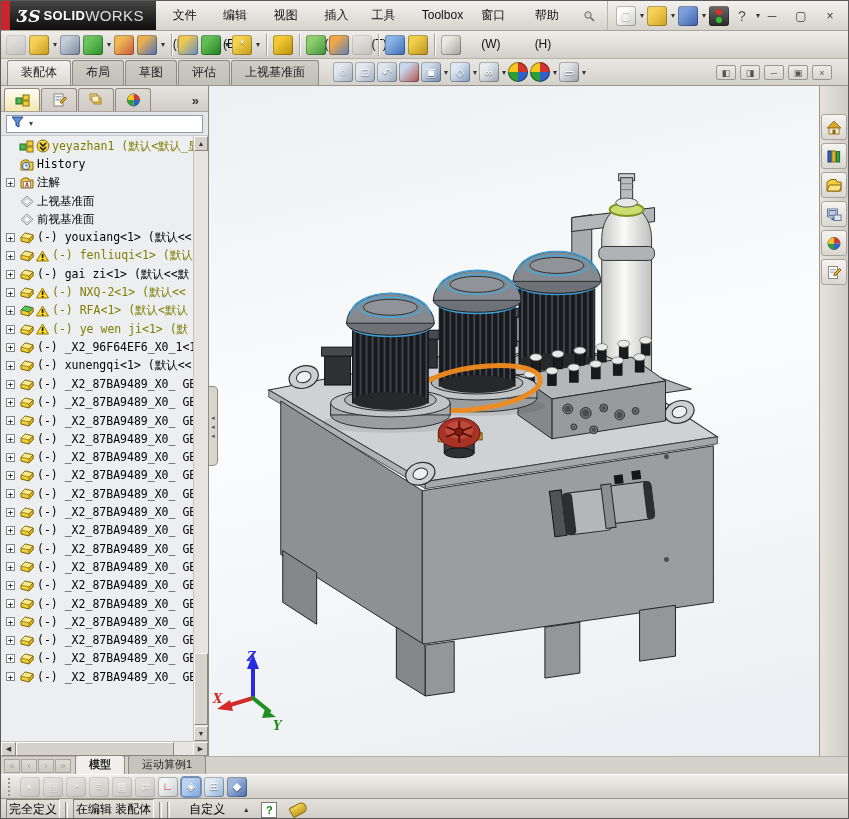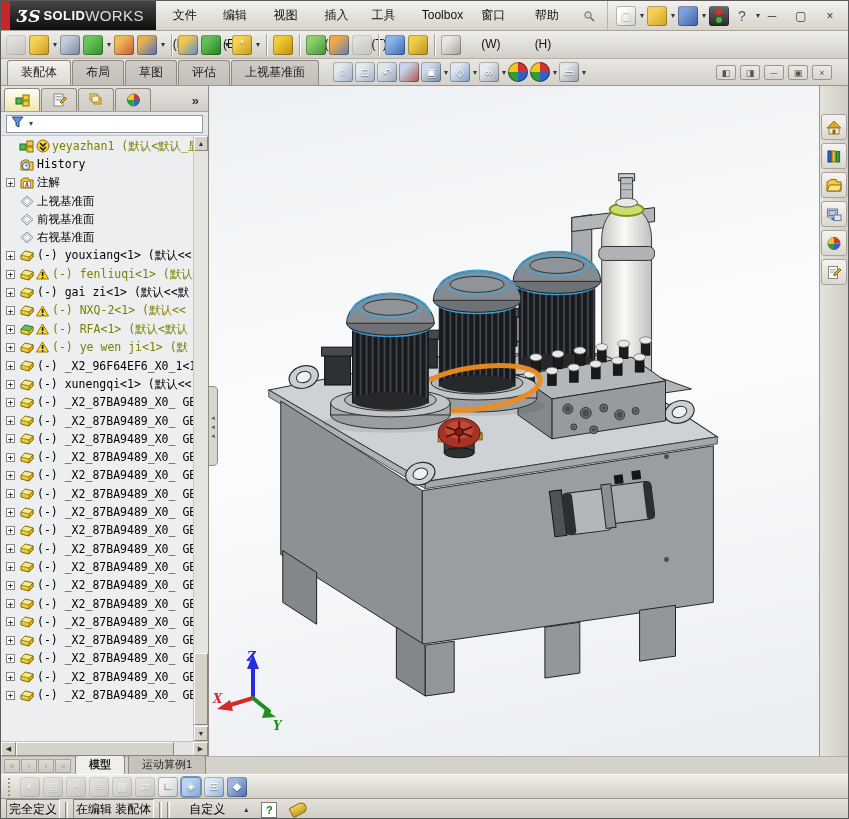--- a/index.html
+++ b/index.html
@@ -315,30 +315,20 @@
           </div>
           <div class="tree-row">
             <span class="slot-plus"></span>
             <span class="slot-icon">
               <svg width="14" height="13">
                 <polygon points="7,1 13,6.5 7,12 1,6.5" fill="#f2f4f6" stroke="#8a9098"></polygon>
                 <polygon points="7,3 11,6.5 7,10 3,6.5" fill="none" stroke="#b2b8c0"></polygon>
               </svg>
             </span>
             <span class="lab">前视基准面</span>
-          </div>
-          <div class="tree-row">
-            <span class="slot-plus"></span>
-            <span class="slot-icon">
-              <svg width="14" height="13">
-                <polygon points="7,1 13,6.5 7,12 1,6.5" fill="#f2f4f6" stroke="#8a9098"></polygon>
-                <polygon points="7,3 11,6.5 7,10 3,6.5" fill="none" stroke="#b2b8c0"></polygon>
-              </svg>
-            </span>
-            <span class="lab">右视基准面</span>
           </div>
           <div class="tree-row">
             <span class="slot-plus">
               <span class="plusbox">+</span>
             </span>
             <span class="slot-icon">
               <svg width="14" height="13">
                 <polygon points="1,6 5,2 13,4 13,8 9,12 1,10" fill="#efcd37" stroke="#7c6408"></polygon>
                 <polygon points="1,6 5,2 13,4 9,8" fill="#f8e98c" stroke="#7c6408" stroke-width="0.7"></polygon>
                 <polygon points="9,8 13,4 13,8 9,12" fill="#d8b21e" stroke="#7c6408" stroke-width="0.7"></polygon>

